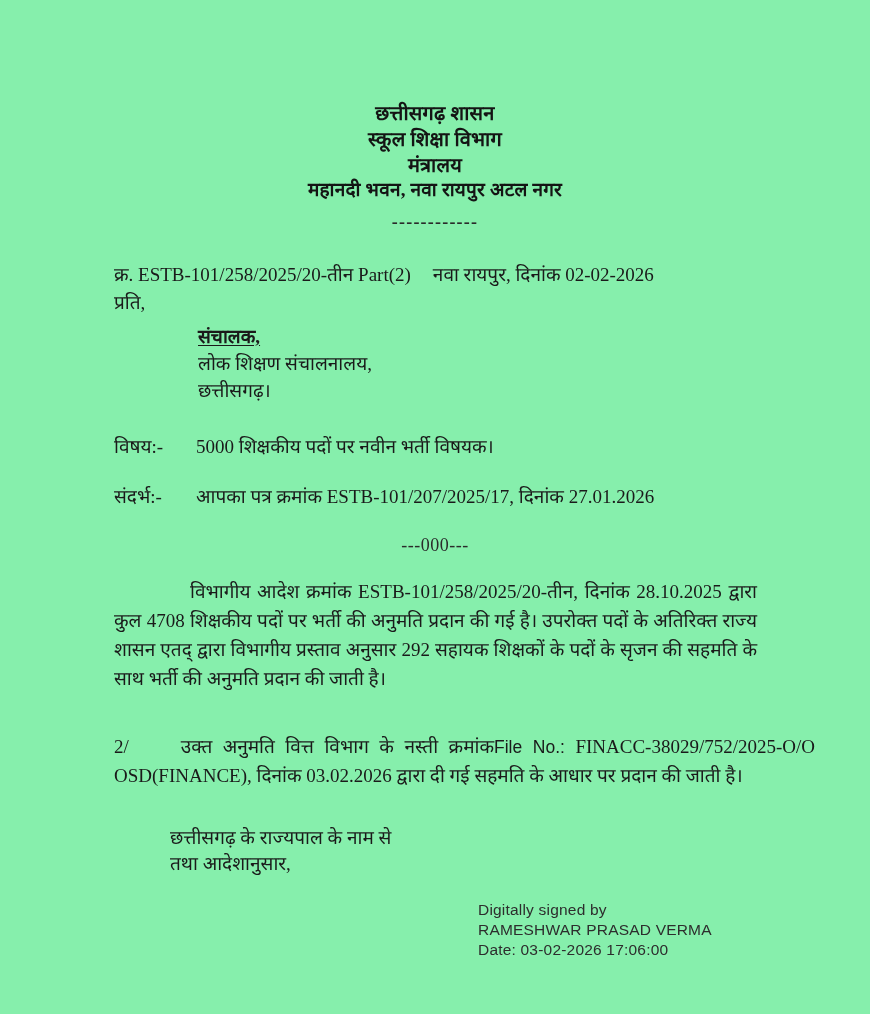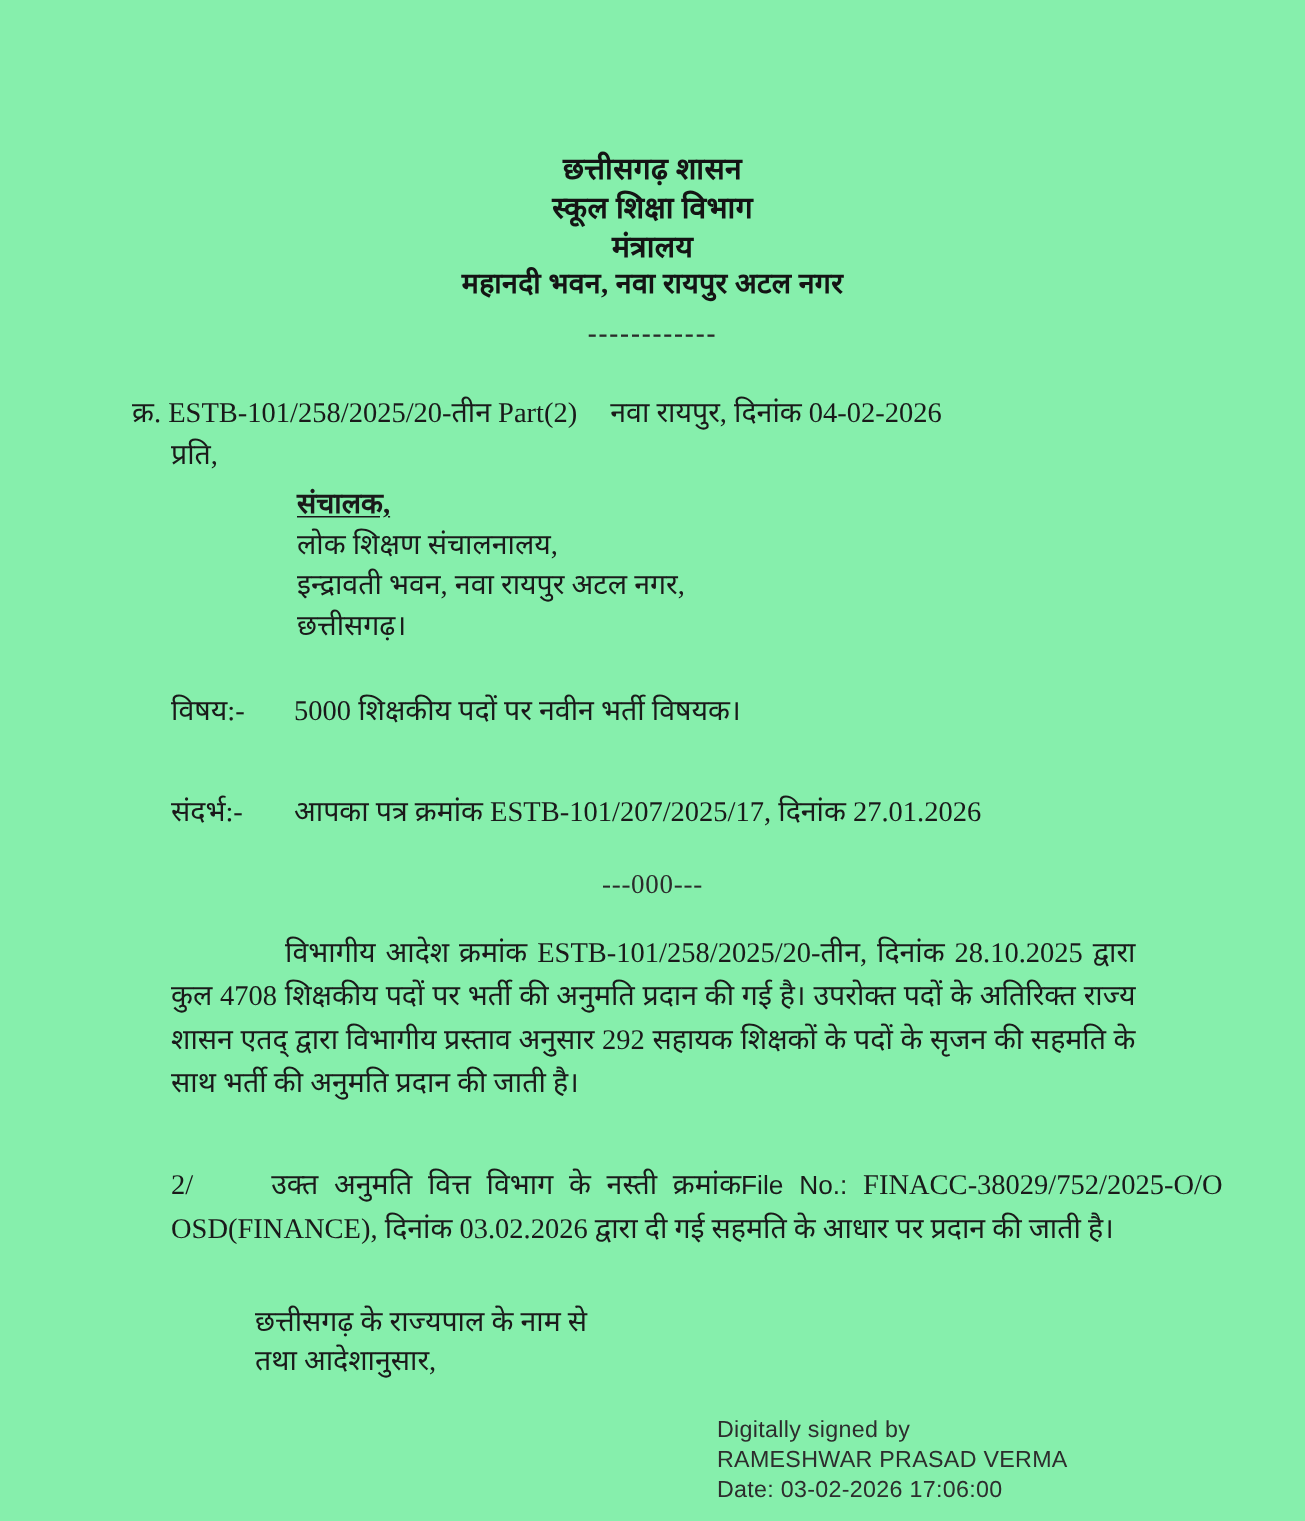--- a/index.html
+++ b/index.html
@@ -43,27 +43,26 @@
     margin-top: 8px;
     font-size: 18px;
     font-weight: 700;
     letter-spacing: 1.2px;
     color: #2a2a2a;
   }
 
   
   .ref-row {
     margin-top: 27px;
-    padding-left: 48px;
+    padding-left: 114px;
     padding-right: 110px;
     font-size: 19px;
     display: flex;
     align-items: flex-end;
     white-space: nowrap;
-    margin-left: 40px;
   }
   .ref-left { font-size: 19px; }
   .ref-right {
     margin-left: 22px;
     font-size: 19px;
   }
   .to-line {
     padding-left: 114px;
     font-size: 19px;
     margin-top: 2px;
@@ -84,21 +83,21 @@
 
   
   .kv-row {
     padding-left: 114px;
     padding-right: 110px;
     font-size: 19px;
     display: flex;
     align-items: flex-end;
   }
   .kv-row.subject { margin-top: 28px; }
-  .kv-row.refer   { margin-top: 41px; }
+  .kv-row.refer   { margin-top: 24px; }
   .kv-label {
     min-width: 82px;
     flex: 0 0 auto;
   }
   .kv-value { flex: 1 1 auto; }
 
   
   .divider000 {
     text-align: center;
     margin-top: 26px;
@@ -160,28 +159,27 @@
   <div class="letterhead">
     <div class="lh-line">छत्तीसगढ़ शासन</div>
     <div class="lh-line">स्कूल शिक्षा विभाग</div>
     <div class="lh-line">मंत्रालय</div>
     <div class="lh-line wide">महानदी भवन, नवा रायपुर अटल नगर</div>
     <div class="dashes">------------</div>
   </div>
 
   <div class="ref-row">
     <span class="ref-left">क्र. ESTB-101/258/2025/20-तीन Part(2)</span>
-    <span class="ref-right">नवा रायपुर, दिनांक  04-02-2026</span>
+    <span class="ref-right">नवा रायपुर, दिनांक  02-02-2026</span>
   </div>
   <div class="to-line">प्रति,</div>
 
   <div class="addressee">
     <div class="bold-underline">संचालक,</div>
     <div>लोक शिक्षण संचालनालय,</div>
-    <div>इन्द्रावती भवन, नवा रायपुर अटल नगर,</div>
     <div>छत्तीसगढ़।</div>
   </div>
 
   <div class="kv-row subject">
     <span class="kv-label">विषय:-</span>
     <span class="kv-value">5000 शिक्षकीय पदों पर नवीन भर्ती विषयक।</span>
   </div>
 
   <div class="kv-row refer">
     <span class="kv-label">संदर्भ:-</span>

